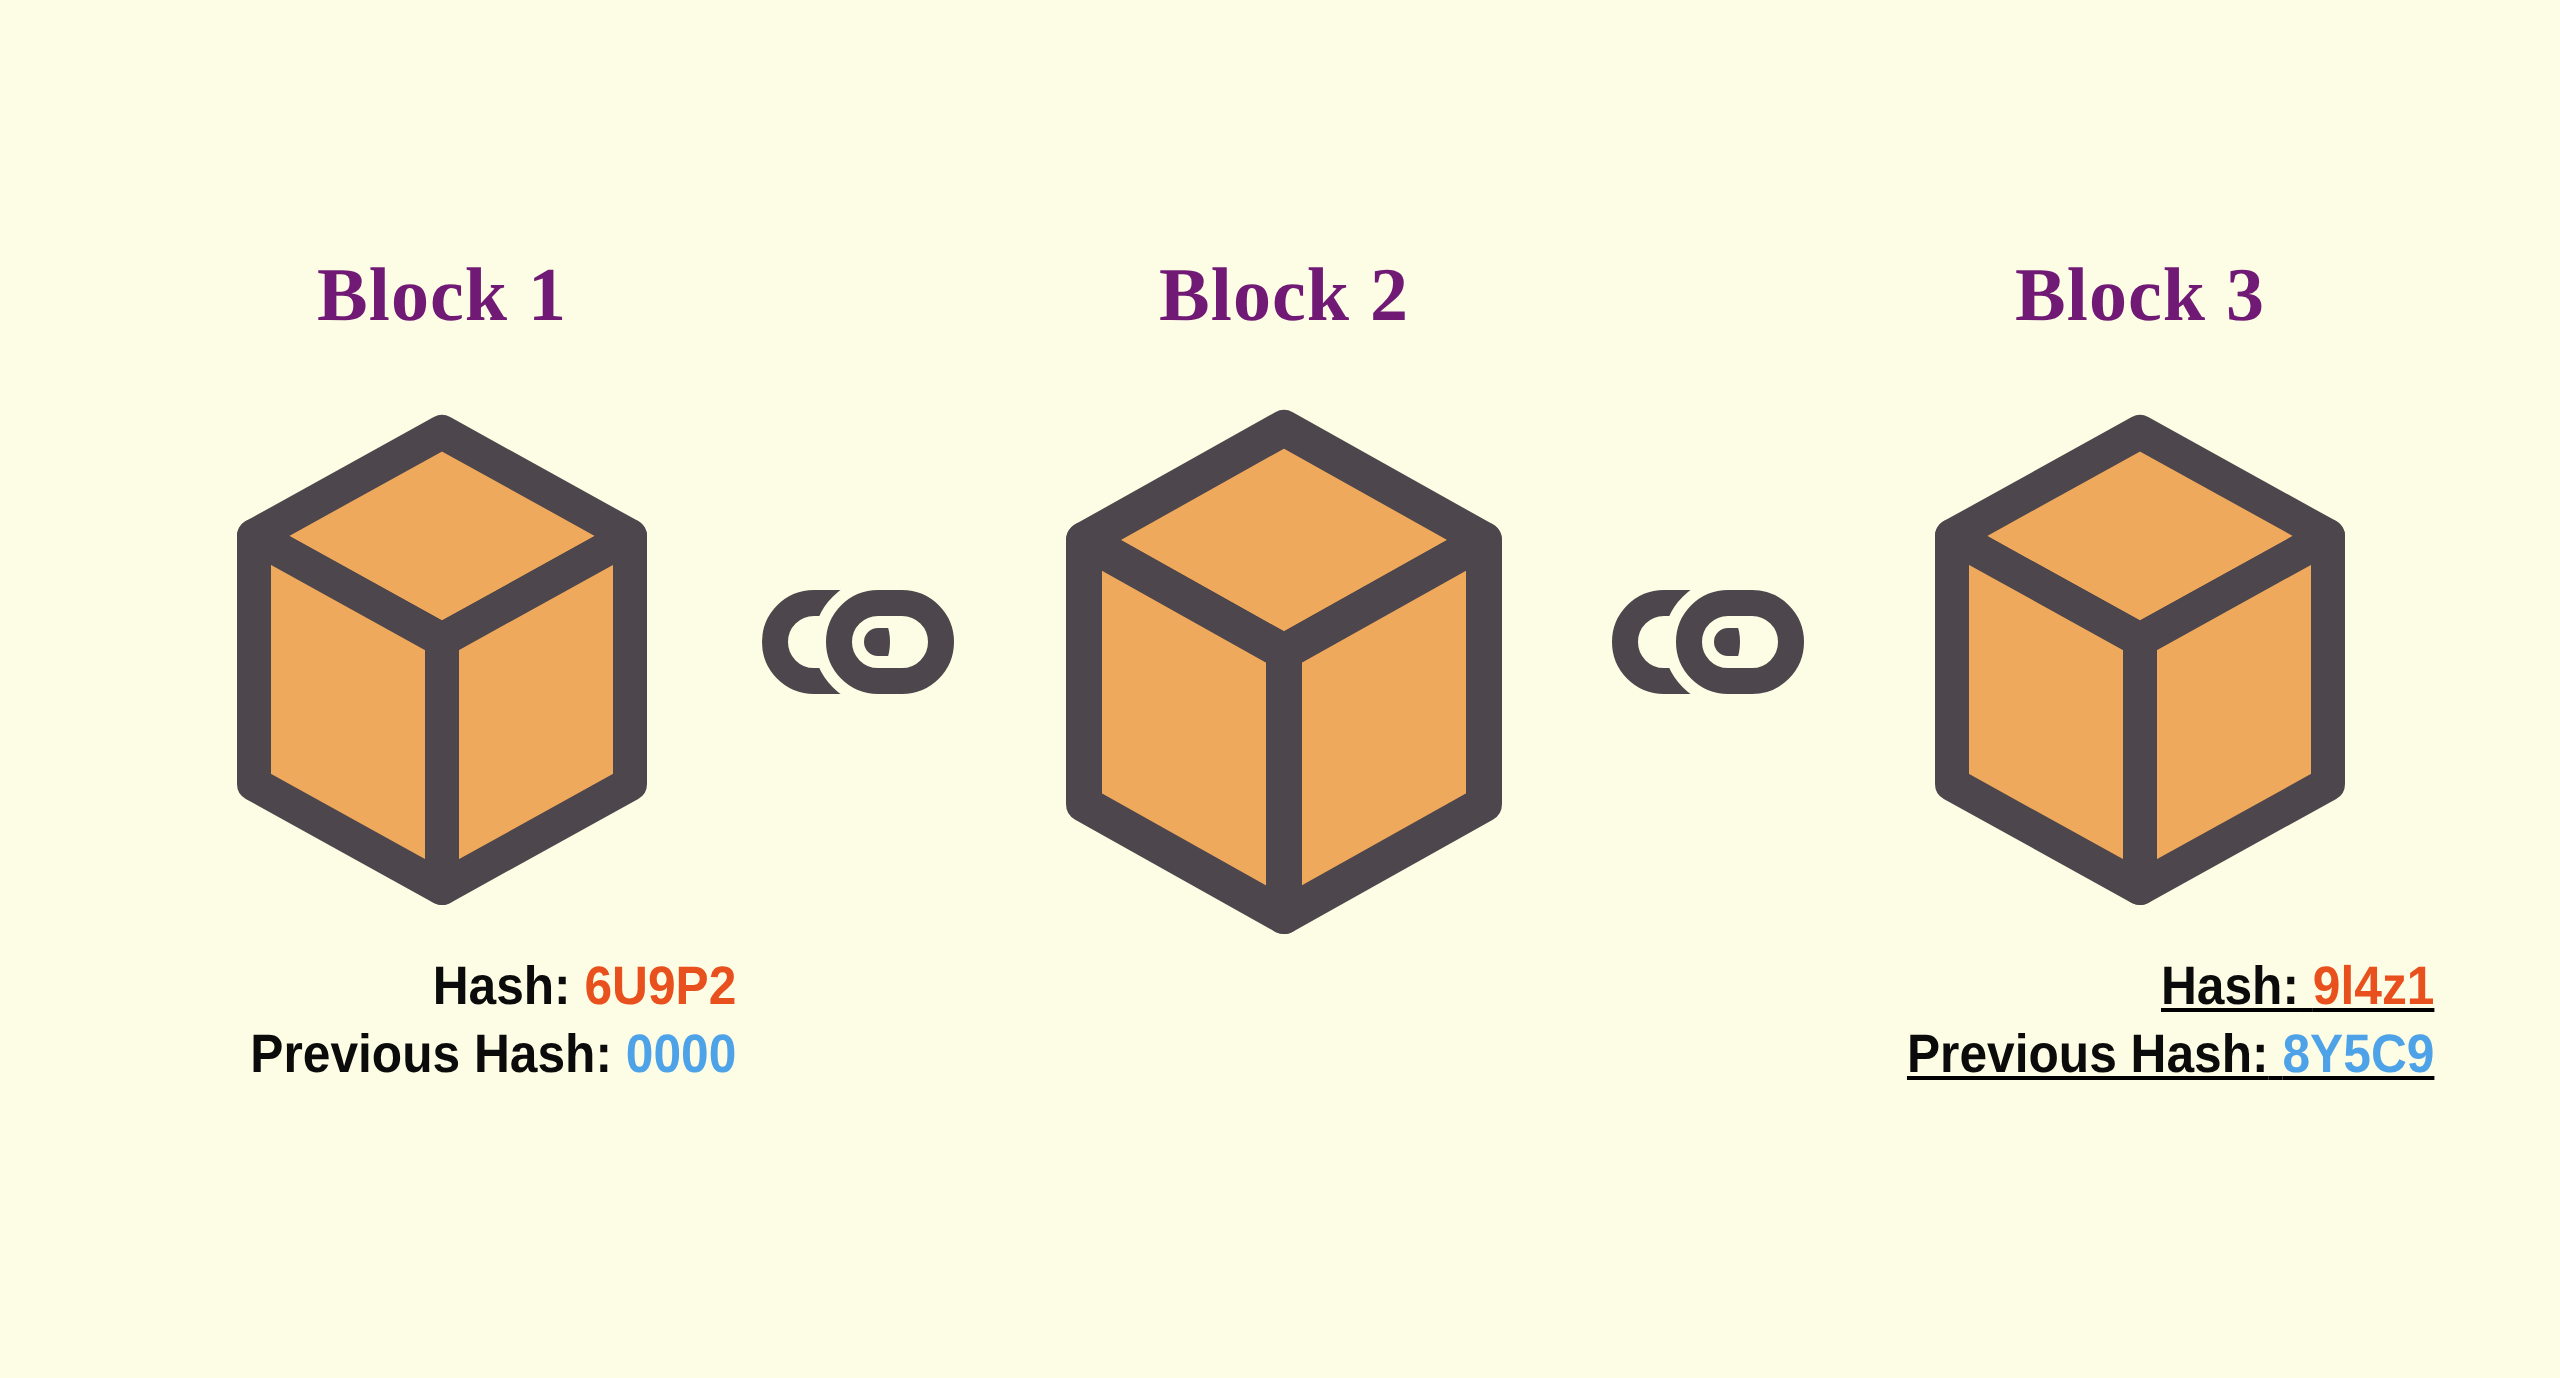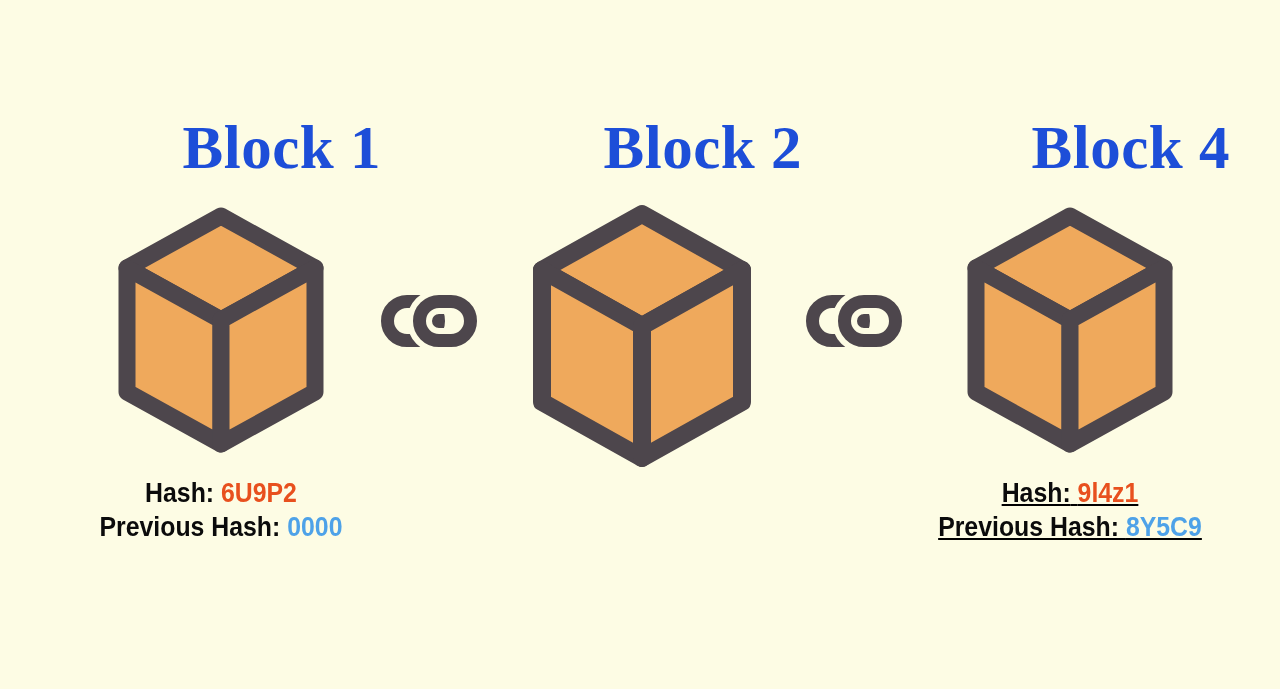--- a/index.html
+++ b/index.html
@@ -30,44 +30,44 @@
     display: flex;
     flex-direction: column;
     align-items: center;
   }
 
   .block-title {
     position: absolute;
     top: 122px;
     left: 0;
     width: 100%;
-    text-align: right;
+    text-align: center;
     font-family: "Liberation Serif", "DejaVu Serif", serif;
     font-weight: bold;
-    font-size: 61px;
+    font-size: 38px;
     line-height: 52px;
-    color: #1d4ed8;
+    color: #701a75;
     letter-spacing: 0.5px;
     white-space: nowrap;
   }
 
   .cube-wrap {
     position: absolute;
     left: 0;
     width: 100%;
     display: flex;
     justify-content: center;
   }
 
   
   .hash-lines {
     position: absolute;
     left: 0;
     width: 100%;
-    text-align: center;
+    text-align: right;
   }
   .hash-line {
     font-family: "Liberation Sans Narrow", "Liberation Sans", sans-serif;
     font-weight: bold;
     font-size: 27px;
     line-height: 34px;
     color: #0b0b0b;
     white-space: nowrap;
     transform: scaleX(0.92);
     transform-origin: center center;
@@ -144,21 +144,21 @@
     <svg width="98" height="64" viewBox="0 0 98 64">
       <g fill="none" stroke="#4d464c" stroke-width="13">
         <rect x="7.5" y="12.5" width="51" height="39" rx="19.5" ry="19.5"></rect>
         <rect x="39.5" y="12.5" width="51" height="39" rx="19.5" ry="19.5" stroke="#fdfce4" stroke-width="25"></rect>
         <rect x="39.5" y="12.5" width="51" height="39" rx="19.5" ry="19.5"></rect>
       </g>
     </svg>
   </div>
 
   <div class="block" style="left:910px; width:320px;">
-    <div class="block-title">Block 4</div>
+    <div class="block-title">Block 3</div>
 
     <div class="cube-wrap" style="top:206px;">
       <svg width="222" height="248" viewBox="0 0 222 248">
         <g stroke="#4d464c" stroke-width="17" stroke-linejoin="round" fill="#efa95c">
           <polygon points="111,10 205,62 111,114 17,62"></polygon>
           <polygon points="17,62 111,114 111,238 17,186"></polygon>
           <polygon points="205,62 205,186 111,238 111,114"></polygon>
         </g>
       </svg>
     </div>

